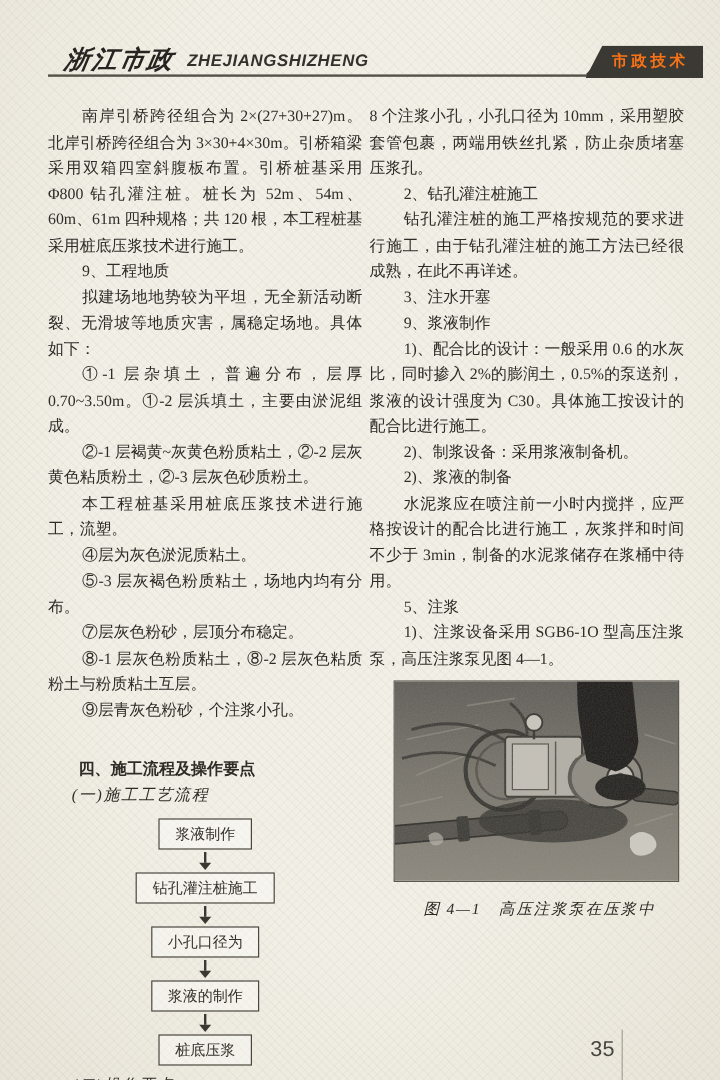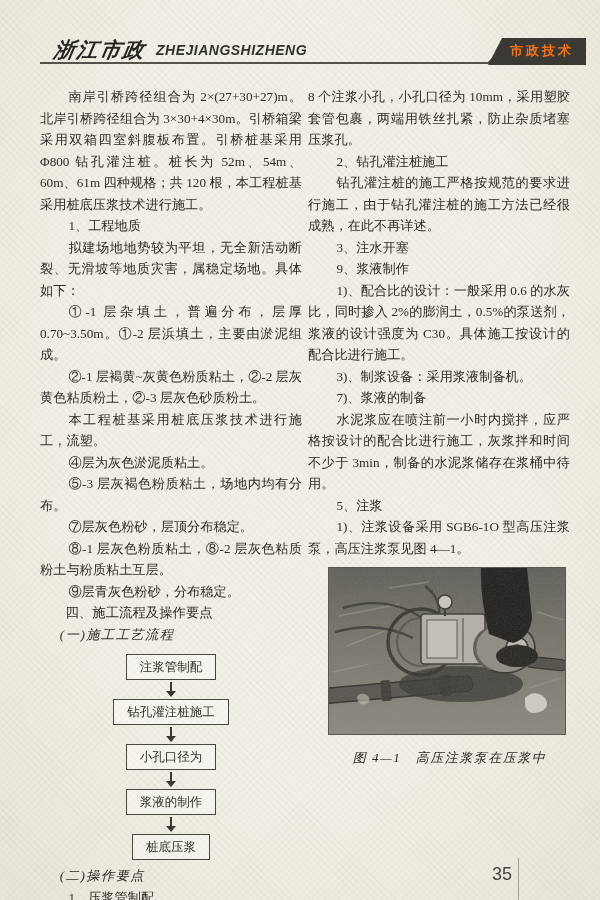--- a/index.html
+++ b/index.html
@@ -59,21 +59,21 @@
     font-size:13.2px; line-height:21.5px;
     text-align:justify; text-justify:inter-ideograph;
   }
   .col-left  { left:40px;  }
   .col-right { left:308px; }
   .blk { margin:0; text-indent:2.15em; }
   .blk.cont { text-indent:0; }
   .blk.head { text-indent:2.15em; }
   .blk.headbold {
     font-family:"Liberation Sans","DejaVu Sans",sans-serif;
-    font-weight:normal; font-size:13.4px; text-indent:1.9em;
+    font-weight:bold; font-size:13.4px; text-indent:1.9em;margin-top:28px;
   }
   .blk.kai { font-style:italic; letter-spacing:1.5px; text-indent:1.5em; }
   
   .flow {
     margin:9px 0 5px;
     display:flex; flex-direction:column; align-items:center;
   }
   .fbox {
     border:1.5px solid #4a473f;
     background:rgba(255,255,255,.38);
@@ -124,35 +124,35 @@
       <span class="logo-en">ZHEJIANGSHIZHENG</span>
     </div>
     <div class="header-rule"></div>
     <div class="badge-notch"></div>
     <div class="badge">市政技术</div>
   </div>
 
   <div class="col col-left">
     <div>
         <p class="blk para">南岸引桥跨径组合为 2×(27+30+27)m。北岸引桥跨径组合为 3×30+4×30m。引桥箱梁采用双箱四室斜腹板布置。引桥桩基采用 Φ800 钻孔灌注桩。桩长为 52m、54m、60m、61m 四种规格；共 120 根，本工程桩基采用桩底压浆技术进行施工。</p>
-        <p class="blk head">1、工程地质</p>
+        <p class="blk head">9、工程地质</p>
         <p class="blk para">拟建场地地势较为平坦，无全新活动断裂、无滑坡等地质灾害，属稳定场地。具体如下：</p>
         <p class="blk para">①-1 层杂填土，普遍分布，层厚 0.70~3.50m。①-2 层浜填土，主要由淤泥组成。</p>
         <p class="blk para">②-1 层褐黄~灰黄色粉质粘土，②-2 层灰黄色粘质粉土，②-3 层灰色砂质粉土。</p>
         <p class="blk para">本工程桩基采用桩底压浆技术进行施工，流塑。</p>
         <p class="blk para">④层为灰色淤泥质粘土。</p>
         <p class="blk para">⑤-3 层灰褐色粉质粘土，场地内均有分布。</p>
         <p class="blk para">⑦层灰色粉砂，层顶分布稳定。</p>
         <p class="blk para">⑧-1 层灰色粉质粘土，⑧-2 层灰色粘质粉土与粉质粘土互层。</p>
-        <p class="blk para">⑨层青灰色粉砂，分布稳定。</p>
+        <p class="blk para">⑨层青灰色粉砂，个注浆小孔。</p>
         <p class="blk headbold">四、施工流程及操作要点</p>
         <p class="blk kai">(一)施工工艺流程</p>
       </div>
     <div class="flow">
-        <div class="fbox">注浆管制配</div>
+        <div class="fbox">浆液制作</div>
         <div class="farrow"></div>
         <div class="fbox">钻孔灌注桩施工</div>
         <div class="farrow"></div>
         <div class="fbox">小孔口径为</div>
         <div class="farrow"></div>
         <div class="fbox">浆液的制作</div>
         <div class="farrow"></div>
         <div class="fbox">桩底压浆</div>
       </div>
     <div>
@@ -162,22 +162,22 @@
   </div>
 
   <div class="col col-right">
     <div>
         <p class="blk cont">8 个注浆小孔，小孔口径为 10mm，采用塑胶套管包裹，两端用铁丝扎紧，防止杂质堵塞压浆孔。</p>
         <p class="blk head">2、钻孔灌注桩施工</p>
         <p class="blk para">钻孔灌注桩的施工严格按规范的要求进行施工，由于钻孔灌注桩的施工方法已经很成熟，在此不再详述。</p>
         <p class="blk head">3、注水开塞</p>
         <p class="blk head">9、浆液制作</p>
         <p class="blk para">1)、配合比的设计：一般采用 0.6 的水灰比，同时掺入 2%的膨润土，0.5%的泵送剂，浆液的设计强度为 C30。具体施工按设计的配合比进行施工。</p>
-        <p class="blk para">3)、制浆设备：采用浆液制备机。</p>
-        <p class="blk para">7)、浆液的制备</p>
+        <p class="blk para">2)、制浆设备：采用浆液制备机。</p>
+        <p class="blk para">2)、浆液的制备</p>
         <p class="blk para">水泥浆应在喷注前一小时内搅拌，应严格按设计的配合比进行施工，灰浆拌和时间不少于 3min，制备的水泥浆储存在浆桶中待用。</p>
         <p class="blk head">5、注浆</p>
         <p class="blk para">1)、注浆设备采用 SGB6-1O 型高压注浆泵，高压注浆泵见图 4—1。</p>
       </div>
 
     <div class="figure">
       <svg class="photo-frame" viewBox="0 0 236 166" xmlns="http://www.w3.org/2000/svg">
         <defs>
           <linearGradient id="ground" x1="0" y1="0" x2="0" y2="1">
             <stop offset="0" stop-color="#5d5b56"></stop>

